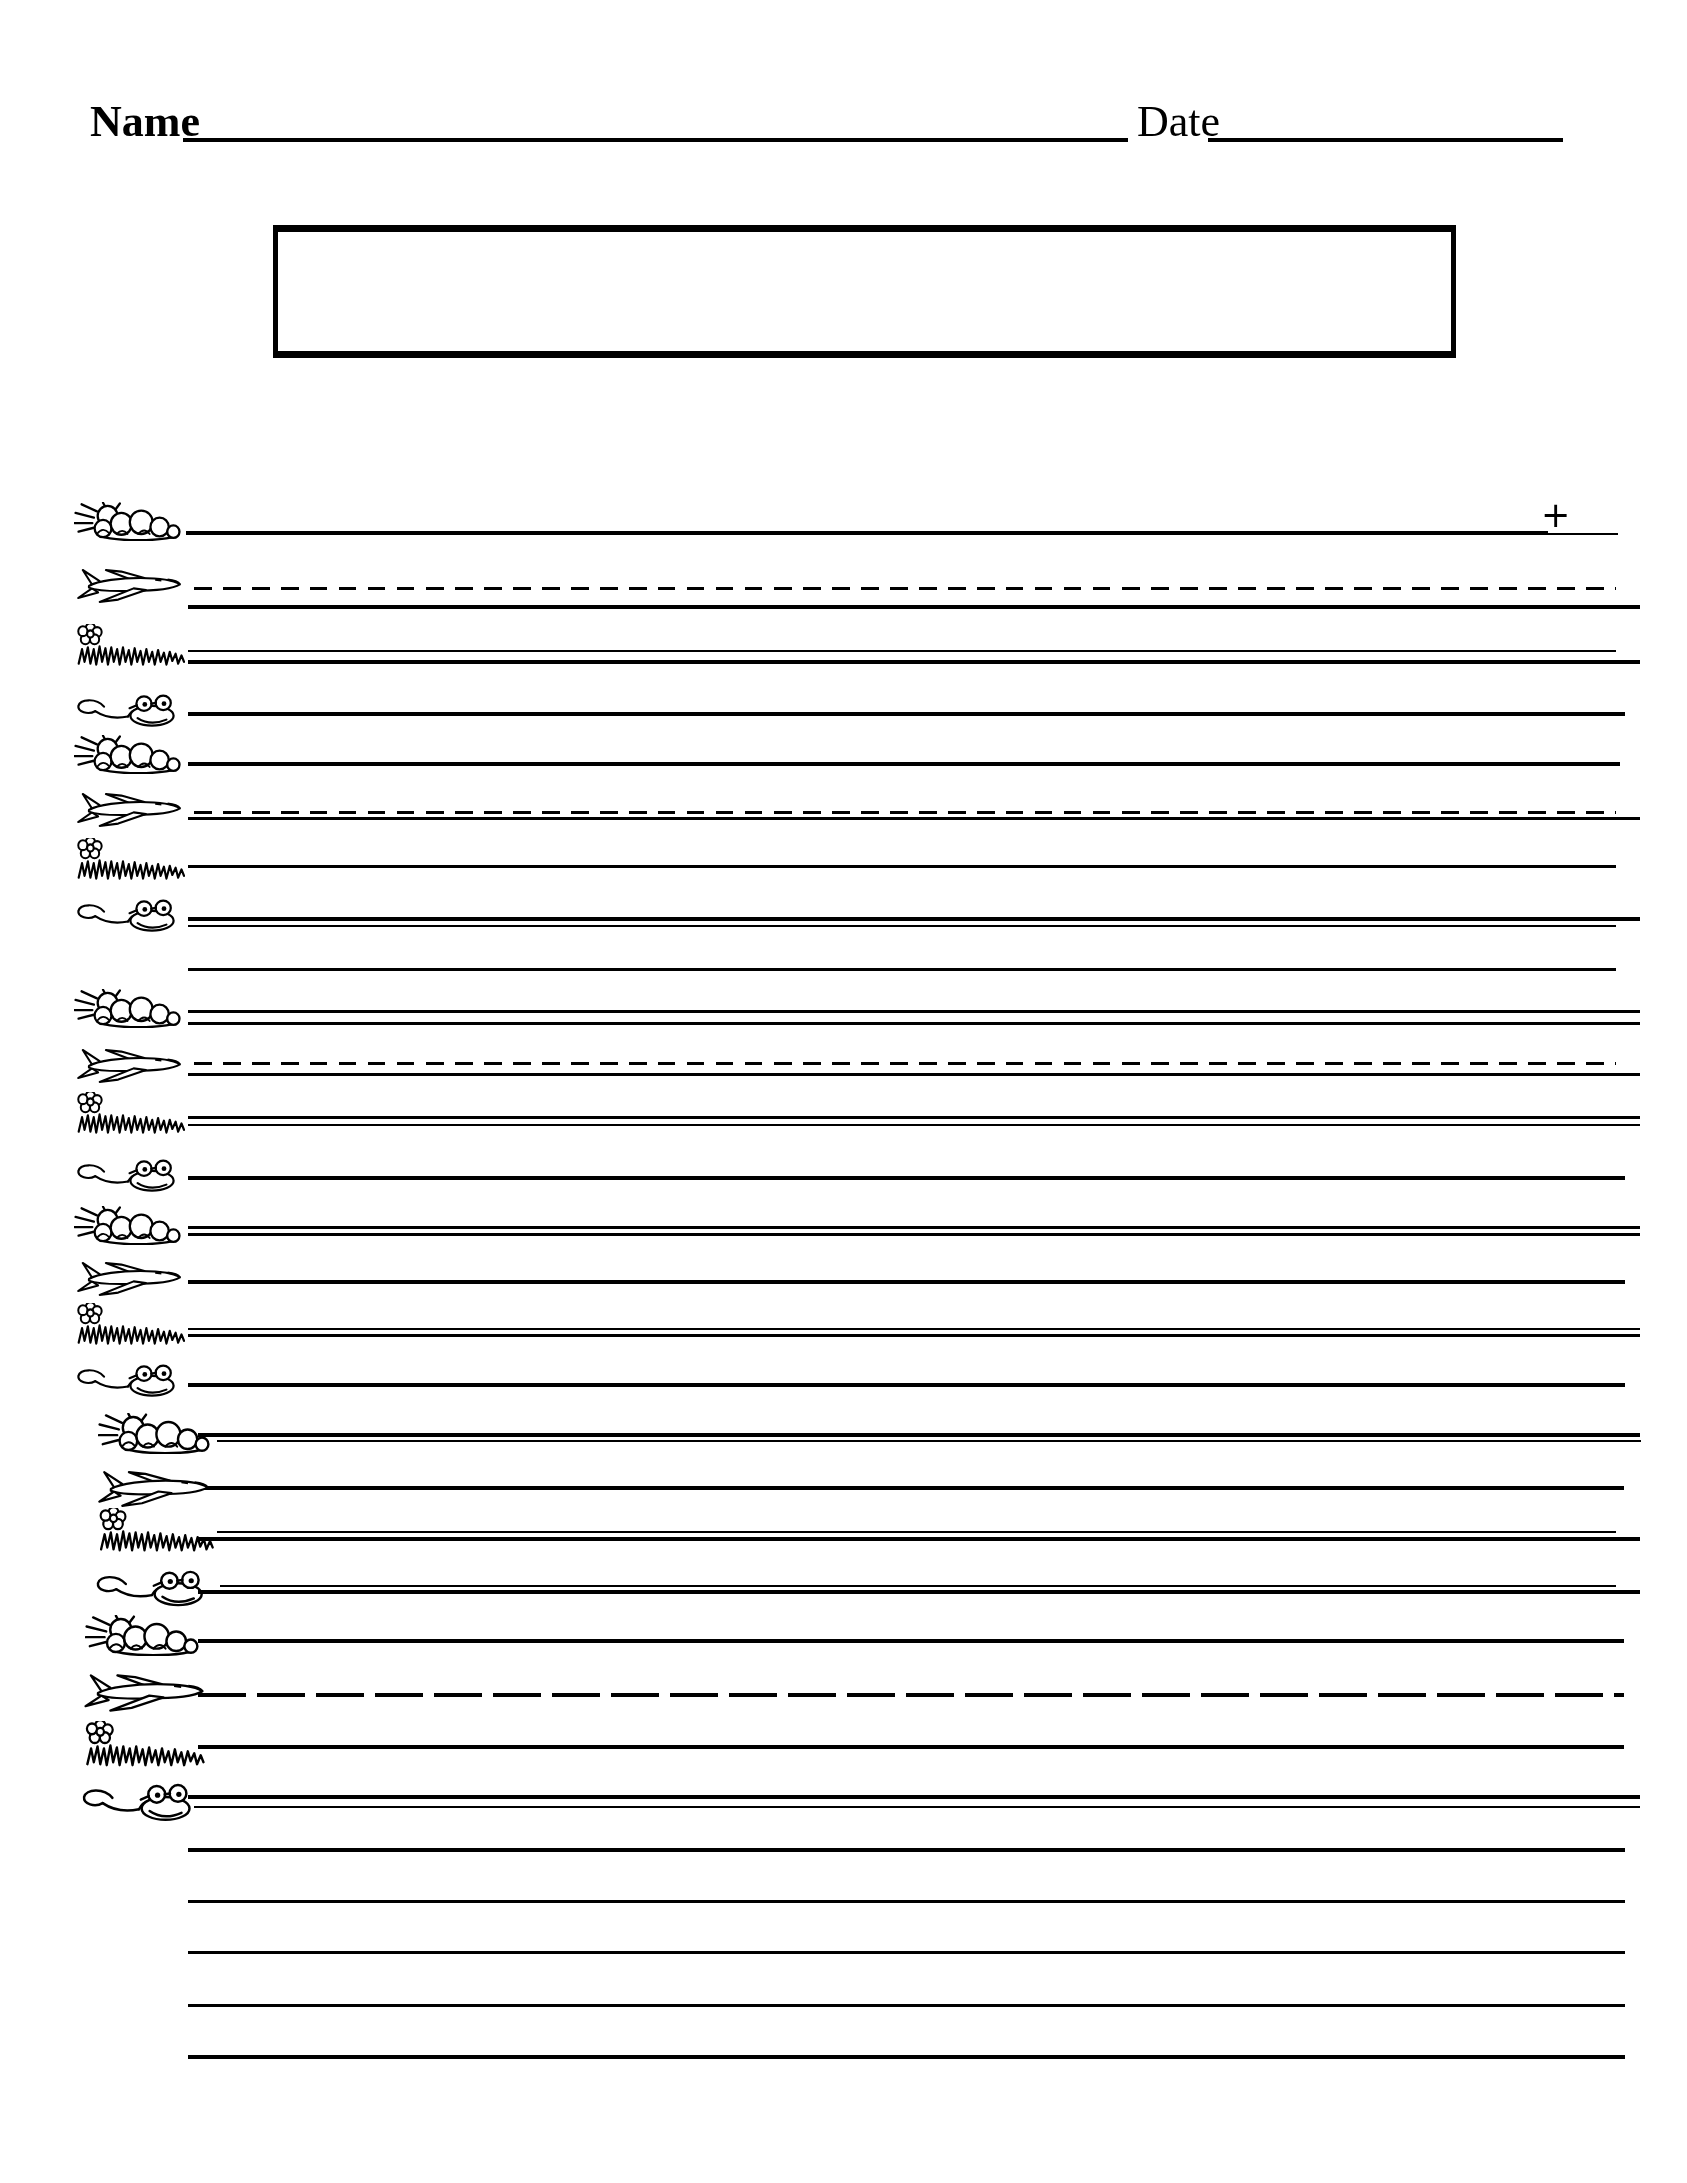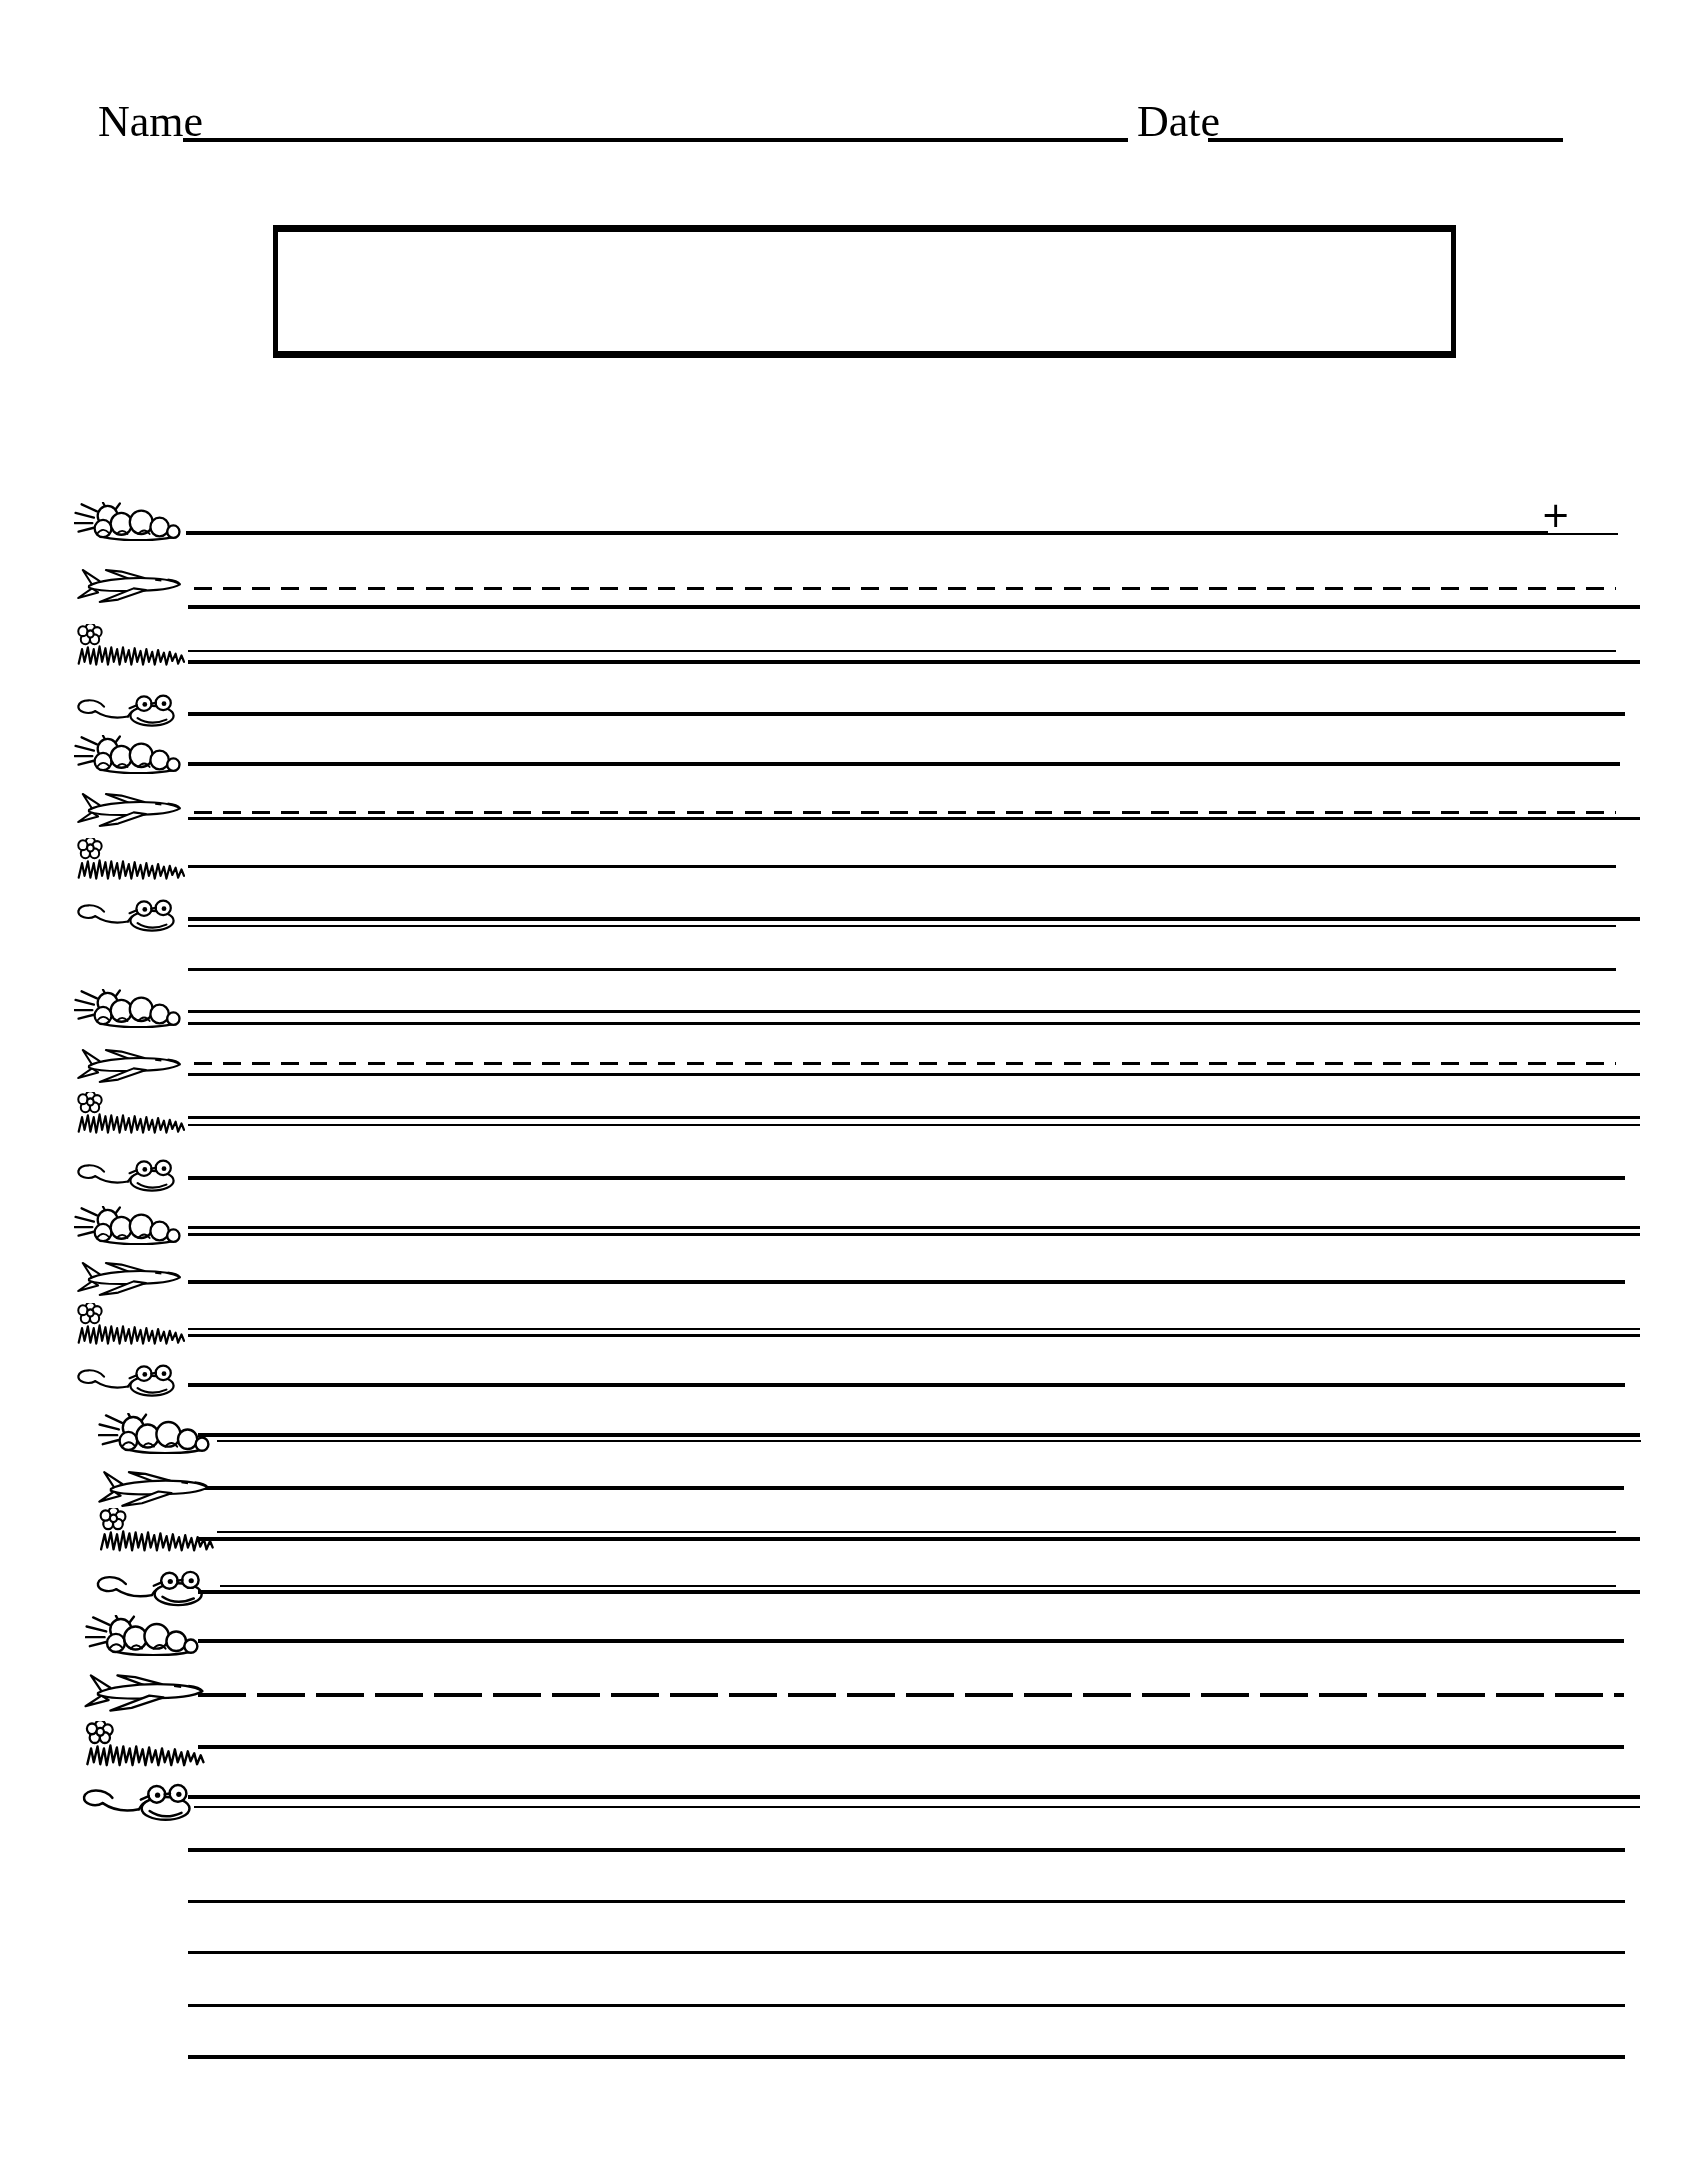--- a/index.html
+++ b/index.html
@@ -62,21 +62,21 @@
       <path d="M99,14 L105,13 M81,16 L72,20"></path>
       <circle cx="91" cy="15" r="3" fill="#000" stroke="none"></circle>
       <circle cx="115" cy="14" r="3" fill="#000" stroke="none"></circle>
       <path d="M82,33 Q98,44 118,35"></path>
     </g>
   </defs>
 </svg>
 
 <div class="page">
 
-  <div class="hdr-label" style="left:98px;top:100px;">Name</div>
+  <div class="hdr-label" style="left:90px;top:100px;font-weight:bold;">Name</div>
   <div class="hdr-line" style="left:183px;top:138px;width:945px;"></div>
   <div class="hdr-label" style="left:1137px;top:100px;">Date</div>
   <div class="hdr-line" style="left:1208px;top:138px;width:355px;"></div>
 
   <div class="title-box"></div>
 
   <div class="plus">+</div>
 
   <div>
       <div class="rule solid" style="left: 186px; top: 531px; width: 1362px; height: 4.4px;"></div>

